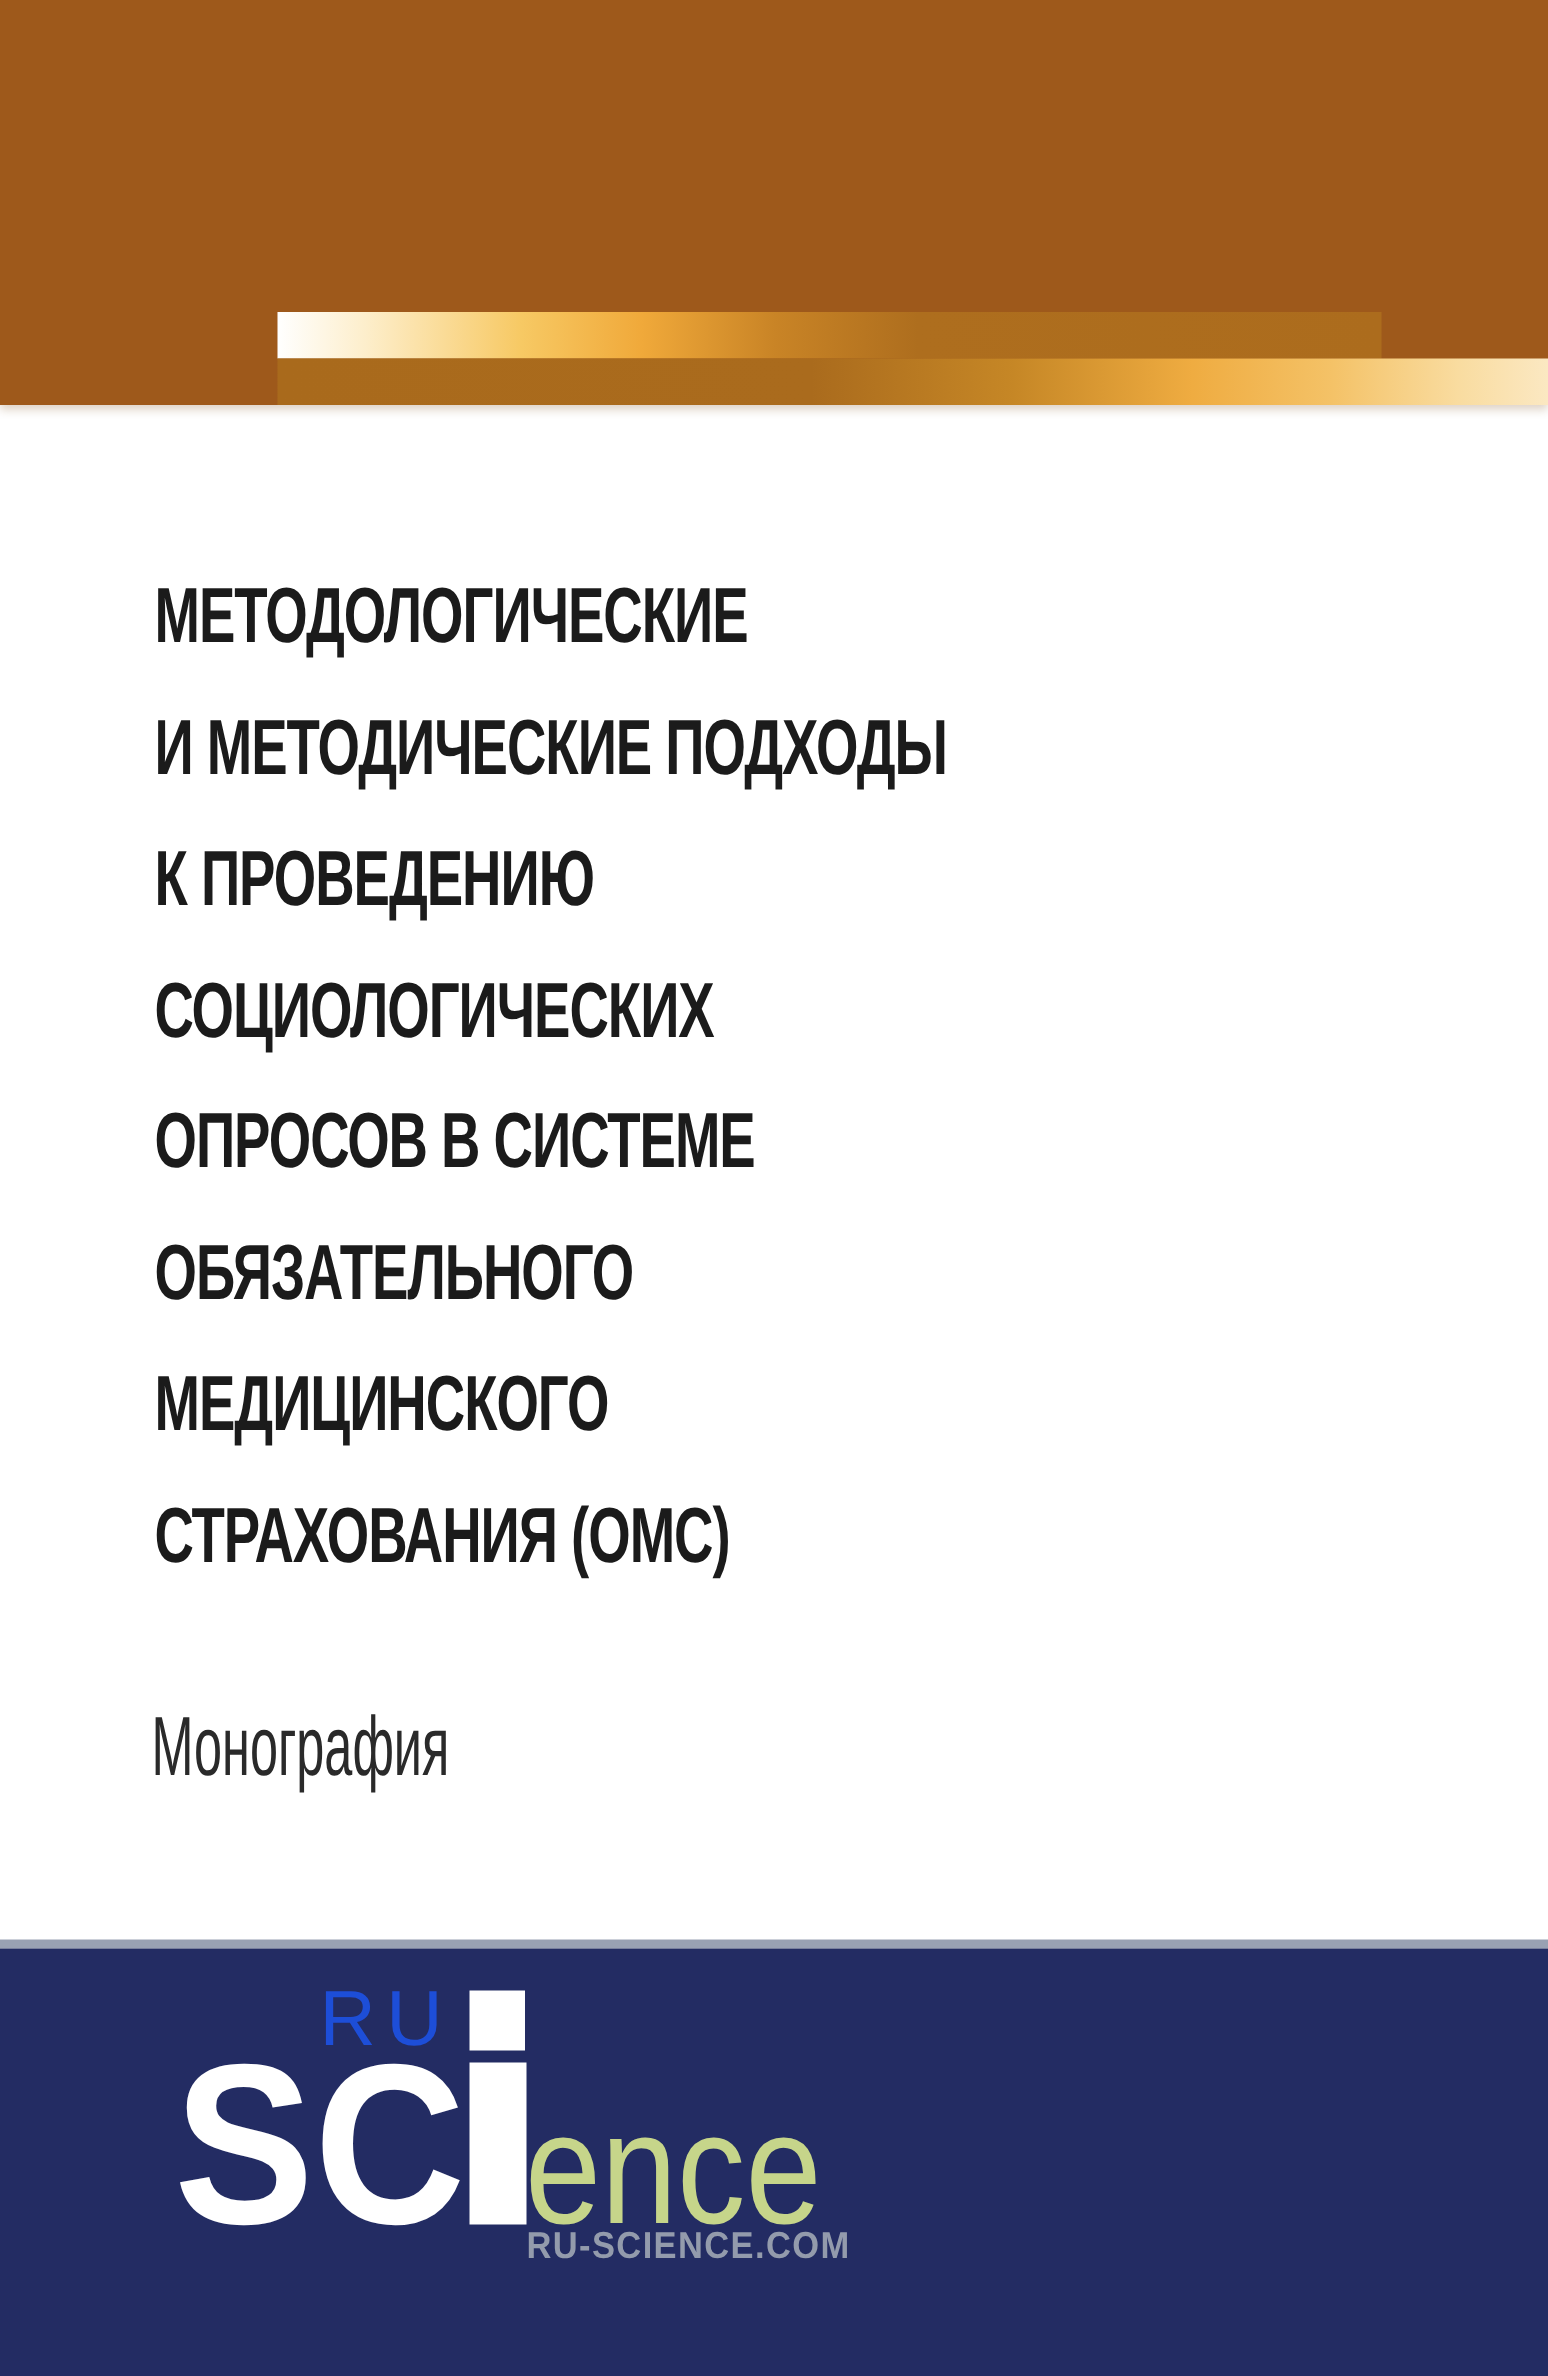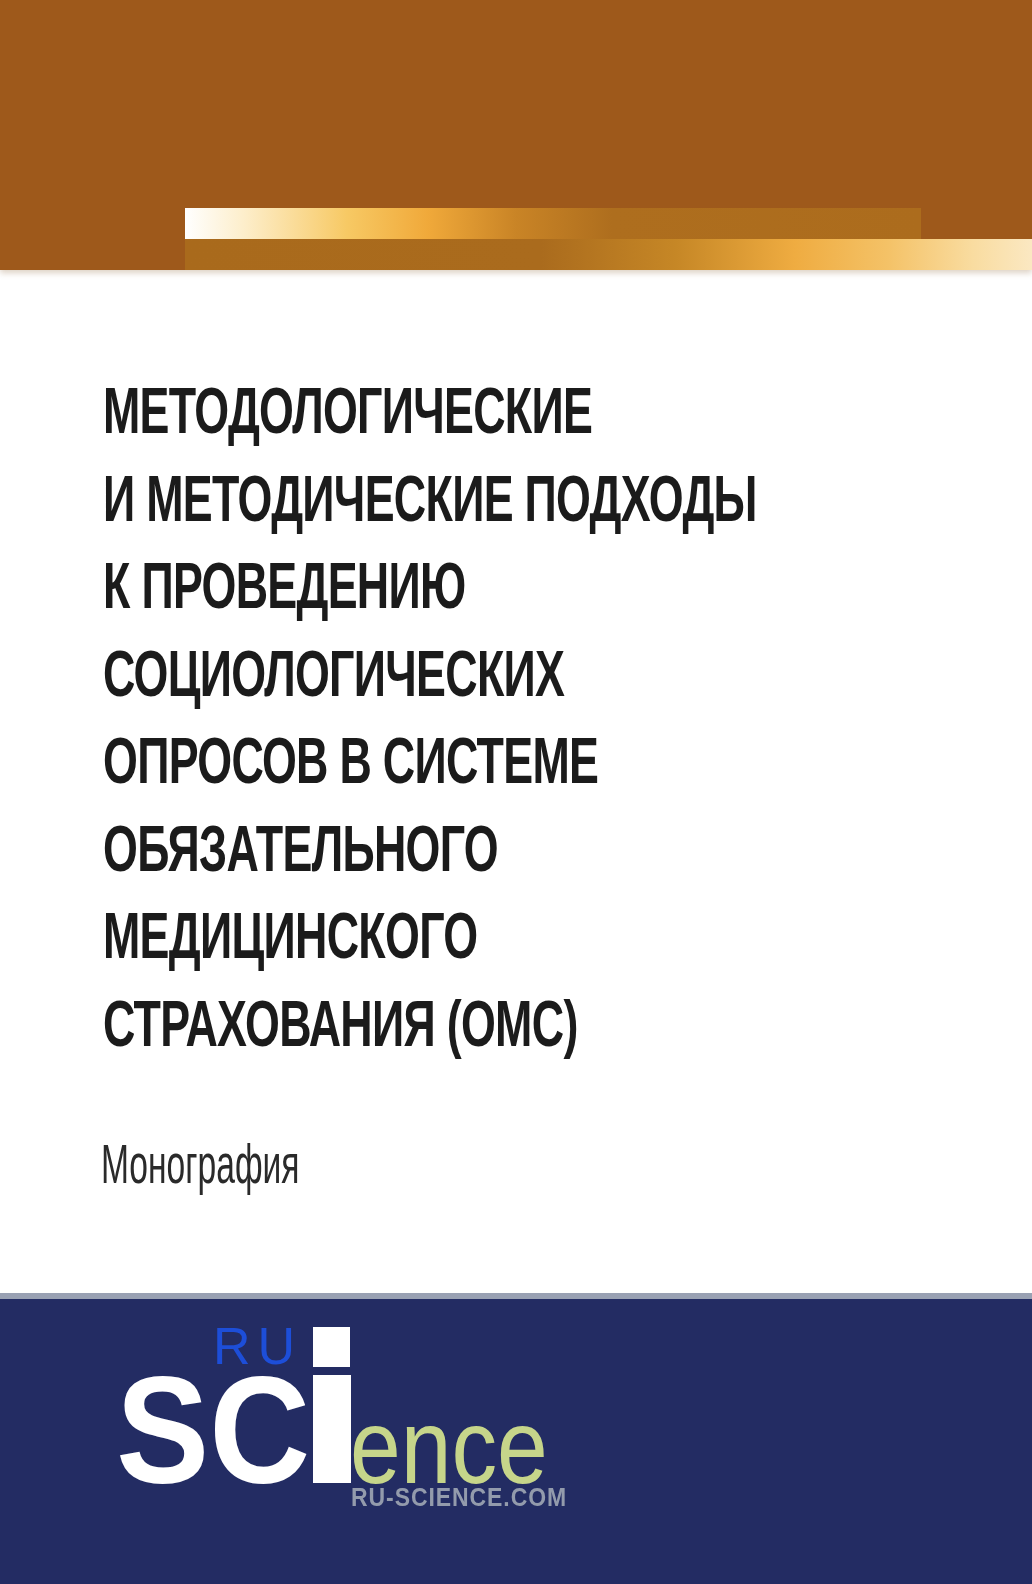--- a/index.html
+++ b/index.html
@@ -26,21 +26,21 @@
     left:185px;top:239px;width:847px;height:31px;
     background:linear-gradient(to right,
       #A96A1C 0%, #AA6B1D 42%, #C68726 58%, #EFAC41 72%,
       #F4C267 83%, #F9DCA0 93%, #FBE8C2 100%);
   }
 
   
   .title-block{
     left:103px;top:368px;width:900px;
     color:#1B1B1B;
-    font-size:64px;font-weight:bold;
+    font-size:52px;font-weight:bold;
   }
   .title-line{
     line-height:87.5px;white-space:nowrap;
     transform:scaleX(0.70);transform-origin:0 50%;
     letter-spacing:-1px;
   }
   .subtitle{
     left:101px;top:1136px;
     color:#2A2A2A;font-size:56px;font-weight:normal;line-height:1;
     white-space:nowrap;

